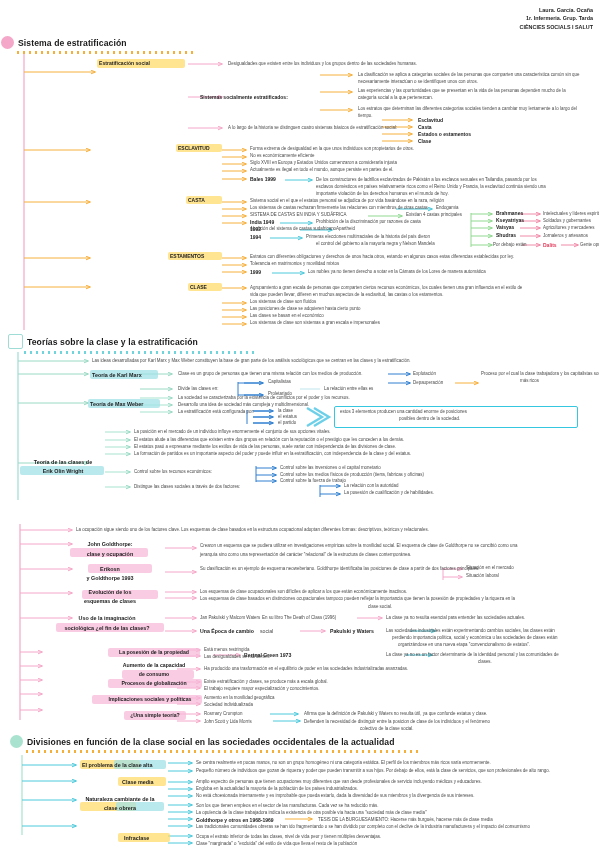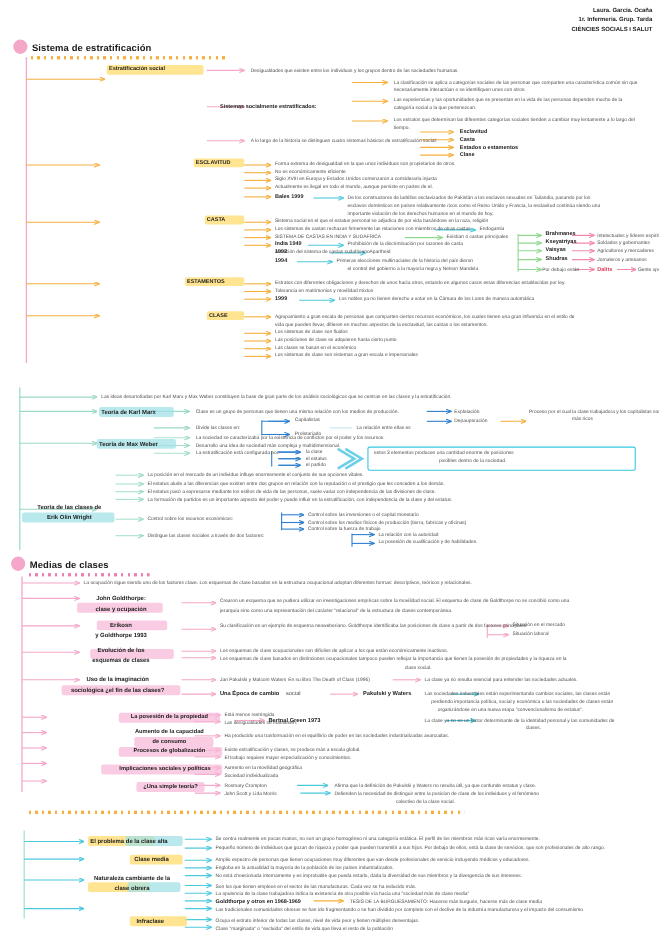--- a/index.html
+++ b/index.html
@@ -235,21 +235,21 @@
     <path d="M168,843 L192,843" stroke="#4cc9dc" stroke-width="1" fill="none" marker-end="url(#at)"></path>
     <path d="M285,819 L312,819" stroke="#f5b03c" stroke-width="1" fill="none" marker-end="url(#ao)"></path>
   </svg>
 
   <div class="author">
     <div>Laura. García. Ocaña</div>
     <div>1r. Infermeria. Grup. Tarda</div>
     <div>CIÈNCIES SOCIALS I SALUT</div>
   </div>
 
-  <div class="sec" style="left:12px;top:36px;text-align:right;">
+  <div class="sec" style="left:1px;top:36px;text-align:right;">
     <div class="sec-head">
       <span class="bullet" style="background:#f4a7c8;"></span>
       <span class="sec-title">Sistema de estratificación</span>
     </div>
     <div class="dots" style="width:180px;background:repeating-linear-gradient(90deg,#f5b03c 0 2.2px,transparent 2.2px 6px);"></div>
   </div>
 
   <div class="hl" style="left:97px;top:59px;width:88px;height:9px;background:#ffd966;"></div>
   <div class="t b" style="left:99px;top:60px;font-size:5.1px;">Estratificación social</div>
 
@@ -317,20 +317,27 @@
 
   <div class="hl" style="left:188px;top:283px;width:34px;height:8px;background:#ffd966;"></div>
   <div class="t b" style="left:190px;top:284px;font-size:5px;">CLASE</div>
   <div class="t" style="left:250px;top:285px;">Agrupamiento a gran escala de personas que comparten ciertos recursos económicos, los cuales tienen una gran influencia en el estilo de</div>
   <div class="t" style="left:250px;top:292px;">vida que pueden llevar, difieren en muchos aspectos de la esclavitud, las castas o los estamentos.</div>
   <div class="t" style="left:250px;top:299px;">Los sistemas de clase son fluidos</div>
   <div class="t" style="left:250px;top:306px;">Las posiciones de clase se adquieren hasta cierto punto</div>
   <div class="t" style="left:250px;top:313px;">Las clases se basan en el económico</div>
   <div class="t" style="left:250px;top:320px;">Los sistemas de clase son sistemas a gran escala e impersonales</div>
 
+  <div class="sec" style="left:8px;top:334px;">
+    <div class="sec-head">
+      <span class="bullet sq"></span>
+      <span class="sec-title">Teorías sobre la clase y la estratificación</span>
+    </div>
+    <div class="dots" style="width:232px;background:repeating-linear-gradient(90deg,#6fd4dc 0 2.2px,transparent 2.2px 6px);"></div>
+  </div>
 
   <div class="t" style="left:92px;top:358px;">Las ideas desarrolladas por Karl Marx y Max Weber constituyen la base de gran parte de los análisis sociológicos que se centran en las clases y la estratificación.</div>
 
   <div class="hl" style="left:90px;top:370px;width:68px;height:9px;background:#9fe0e6;"></div>
   <div class="t b" style="left:92px;top:371px;font-size:5.4px;">Teoría de Karl Marx</div>
   <div class="t" style="left:178px;top:371px;">Clase es un grupo de personas que tienen una misma relación con los medios de producción.</div>
   <div class="t" style="left:178px;top:386px;">Divide las clases en:</div>
   <div class="t" style="left:268px;top:379px;">Capitalistas</div>
   <div class="t" style="left:268px;top:391px;">Proletariado</div>
   <div class="t" style="left:324px;top:386px;">La relación entre ellas es</div>
@@ -361,27 +368,20 @@
   <div class="t b c" style="left:18px;top:458px;width:90px;font-size:5.4px;">Teoría de las clases de</div>
   <div class="t b c" style="left:18px;top:467px;width:90px;font-size:5.4px;">Erik Olin Wright</div>
   <div class="t" style="left:134px;top:469px;">Control sobre los recursos económicos:</div>
   <div class="t" style="left:280px;top:465px;">Control sobre las inversiones o el capital monetario</div>
   <div class="t" style="left:280px;top:472px;">Control sobre los medios físicos de producción (tierra, fabricas y oficinas)</div>
   <div class="t" style="left:280px;top:478px;">Control sobre la fuerza de trabajo</div>
   <div class="t" style="left:134px;top:484px;">Distingue las clases sociales a través de dos factores:</div>
   <div class="t" style="left:344px;top:483px;">La relación con la autoridad</div>
   <div class="t" style="left:344px;top:490px;">La posesión de cualificación y de habilidades.</div>
 
-  <div class="sec" style="left:10px;top:506px;">
-    <div class="sec-head">
-      <span class="bullet" style="background:#f4a7c8;"></span>
-      <span class="sec-title">Medias de clases</span>
-    </div>
-    <div class="dots" style="width:110px;background:repeating-linear-gradient(90deg,#ec7fb0 0 2.2px,transparent 2.2px 6px);"></div>
-  </div>
 
   <div class="t" style="left:76px;top:527px;">La ocupación sigue siendo uno de los factores clave. Los esquemas de clase basados en la estructura ocupacional adoptan diferentes formas: descriptivos, teóricos y relacionales.</div>
 
   <div class="hl" style="left:70px;top:548px;width:78px;height:9px;background:#f7b8d8;"></div>
   <div class="t b c" style="left:60px;top:540px;width:100px;font-size:5.4px;">John Goldthorpe:</div>
   <div class="t b c" style="left:60px;top:550px;width:100px;font-size:5.4px;">clase y ocupación</div>
   <div class="t" style="left:200px;top:543px;">Crearon un esquema que se pudiera utilizar en investigaciones empíricas sobre la movilidad social. El esquema de clase de Goldthorpe no se concibió como una</div>
   <div class="t" style="left:200px;top:552px;">jerarquía sino como una representación del carácter "relacional" de la estructura de clases contemporánea.</div>
 
   <div class="hl" style="left:88px;top:564px;width:64px;height:9px;background:#f7b8d8;"></div>
@@ -437,20 +437,24 @@
 
   <div class="hl" style="left:124px;top:711px;width:62px;height:9px;background:#f7b8d8;"></div>
   <div class="t b c" style="left:110px;top:712px;width:90px;font-size:5.2px;">¿Una simple teoría?</div>
   <div class="t" style="left:204px;top:711px;">Rosmary Crompton</div>
   <div class="t" style="left:304px;top:711px;">Afirma que la definición de Pakulski y Waters no resulta útil, ya que confunde estatus y clase.</div>
   <div class="t" style="left:204px;top:719px;">John Scott y Lida Morris</div>
   <div class="t" style="left:304px;top:719px;">Defienden la necesidad de distinguir entre la posicion de clase de los individuos y el fenómeno</div>
   <div class="t" style="left:360px;top:726px;">colectivo de la clase social.</div>
 
   <div class="sec" style="left:10px;top:735px;">
+    <div class="sec-head">
+      <span class="bullet" style="background:#a9e3cf;"></span>
+      <span class="sec-title">Divisiones en función de la clase social en las sociedades occidentales de la actualidad</span>
+    </div>
     <div class="dots" style="width:396px;background:repeating-linear-gradient(90deg,#f5b03c 0 2.2px,transparent 2.2px 6px);"></div>
   </div>
 
   <div class="hl" style="left:80px;top:760px;width:60px;height:9px;background:#ffd966;"></div>
   <div class="hl" style="left:114px;top:760px;width:52px;height:9px;background:#9fe0e6;"></div>
   <div class="t b" style="left:82px;top:761px;font-size:5.4px;">El problema de la clase alta</div>
   <div class="t" style="left:196px;top:760px;">Se centra realmente en pocas manos, no son un grupo homogéneo ni una categoría estática. El perfil de los miembros más ricos varía enormemente.</div>
   <div class="t" style="left:196px;top:768px;">Pequeño número de individuos que gozan de riqueza y poder que pueden transmitir a sus hijos. Por debajo de ellos, está la clase de servicios, que son profesionales de alto rango.</div>
 
   <div class="hl" style="left:118px;top:777px;width:48px;height:9px;background:#ffd966;"></div>

